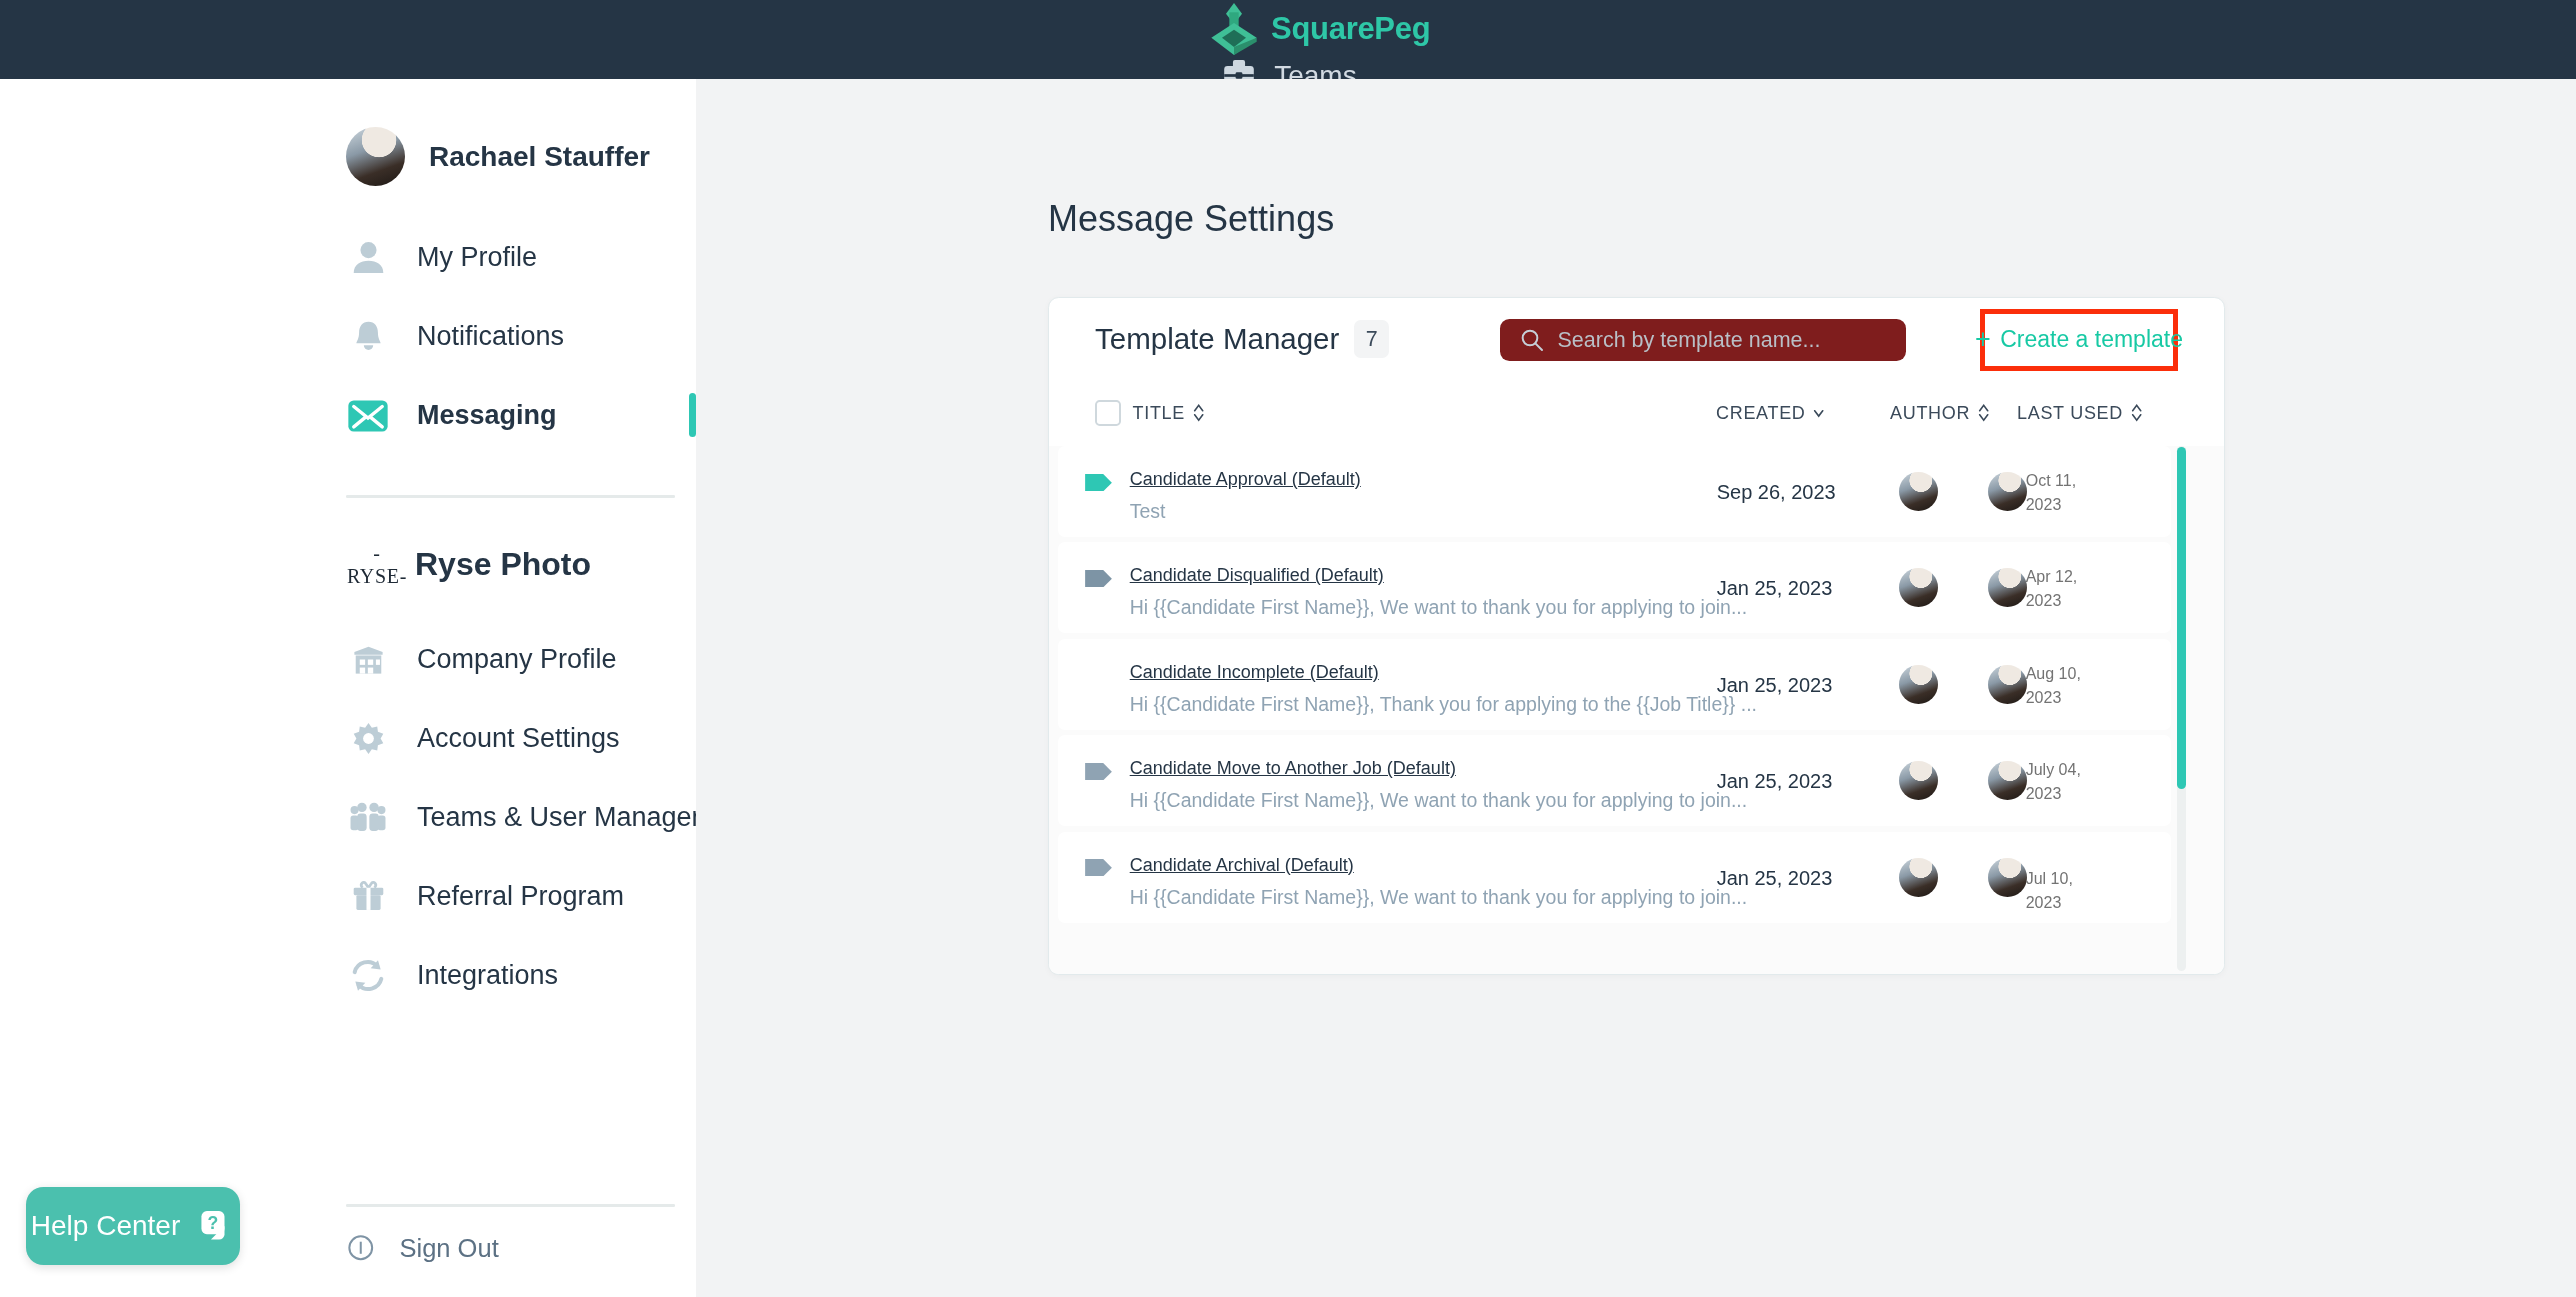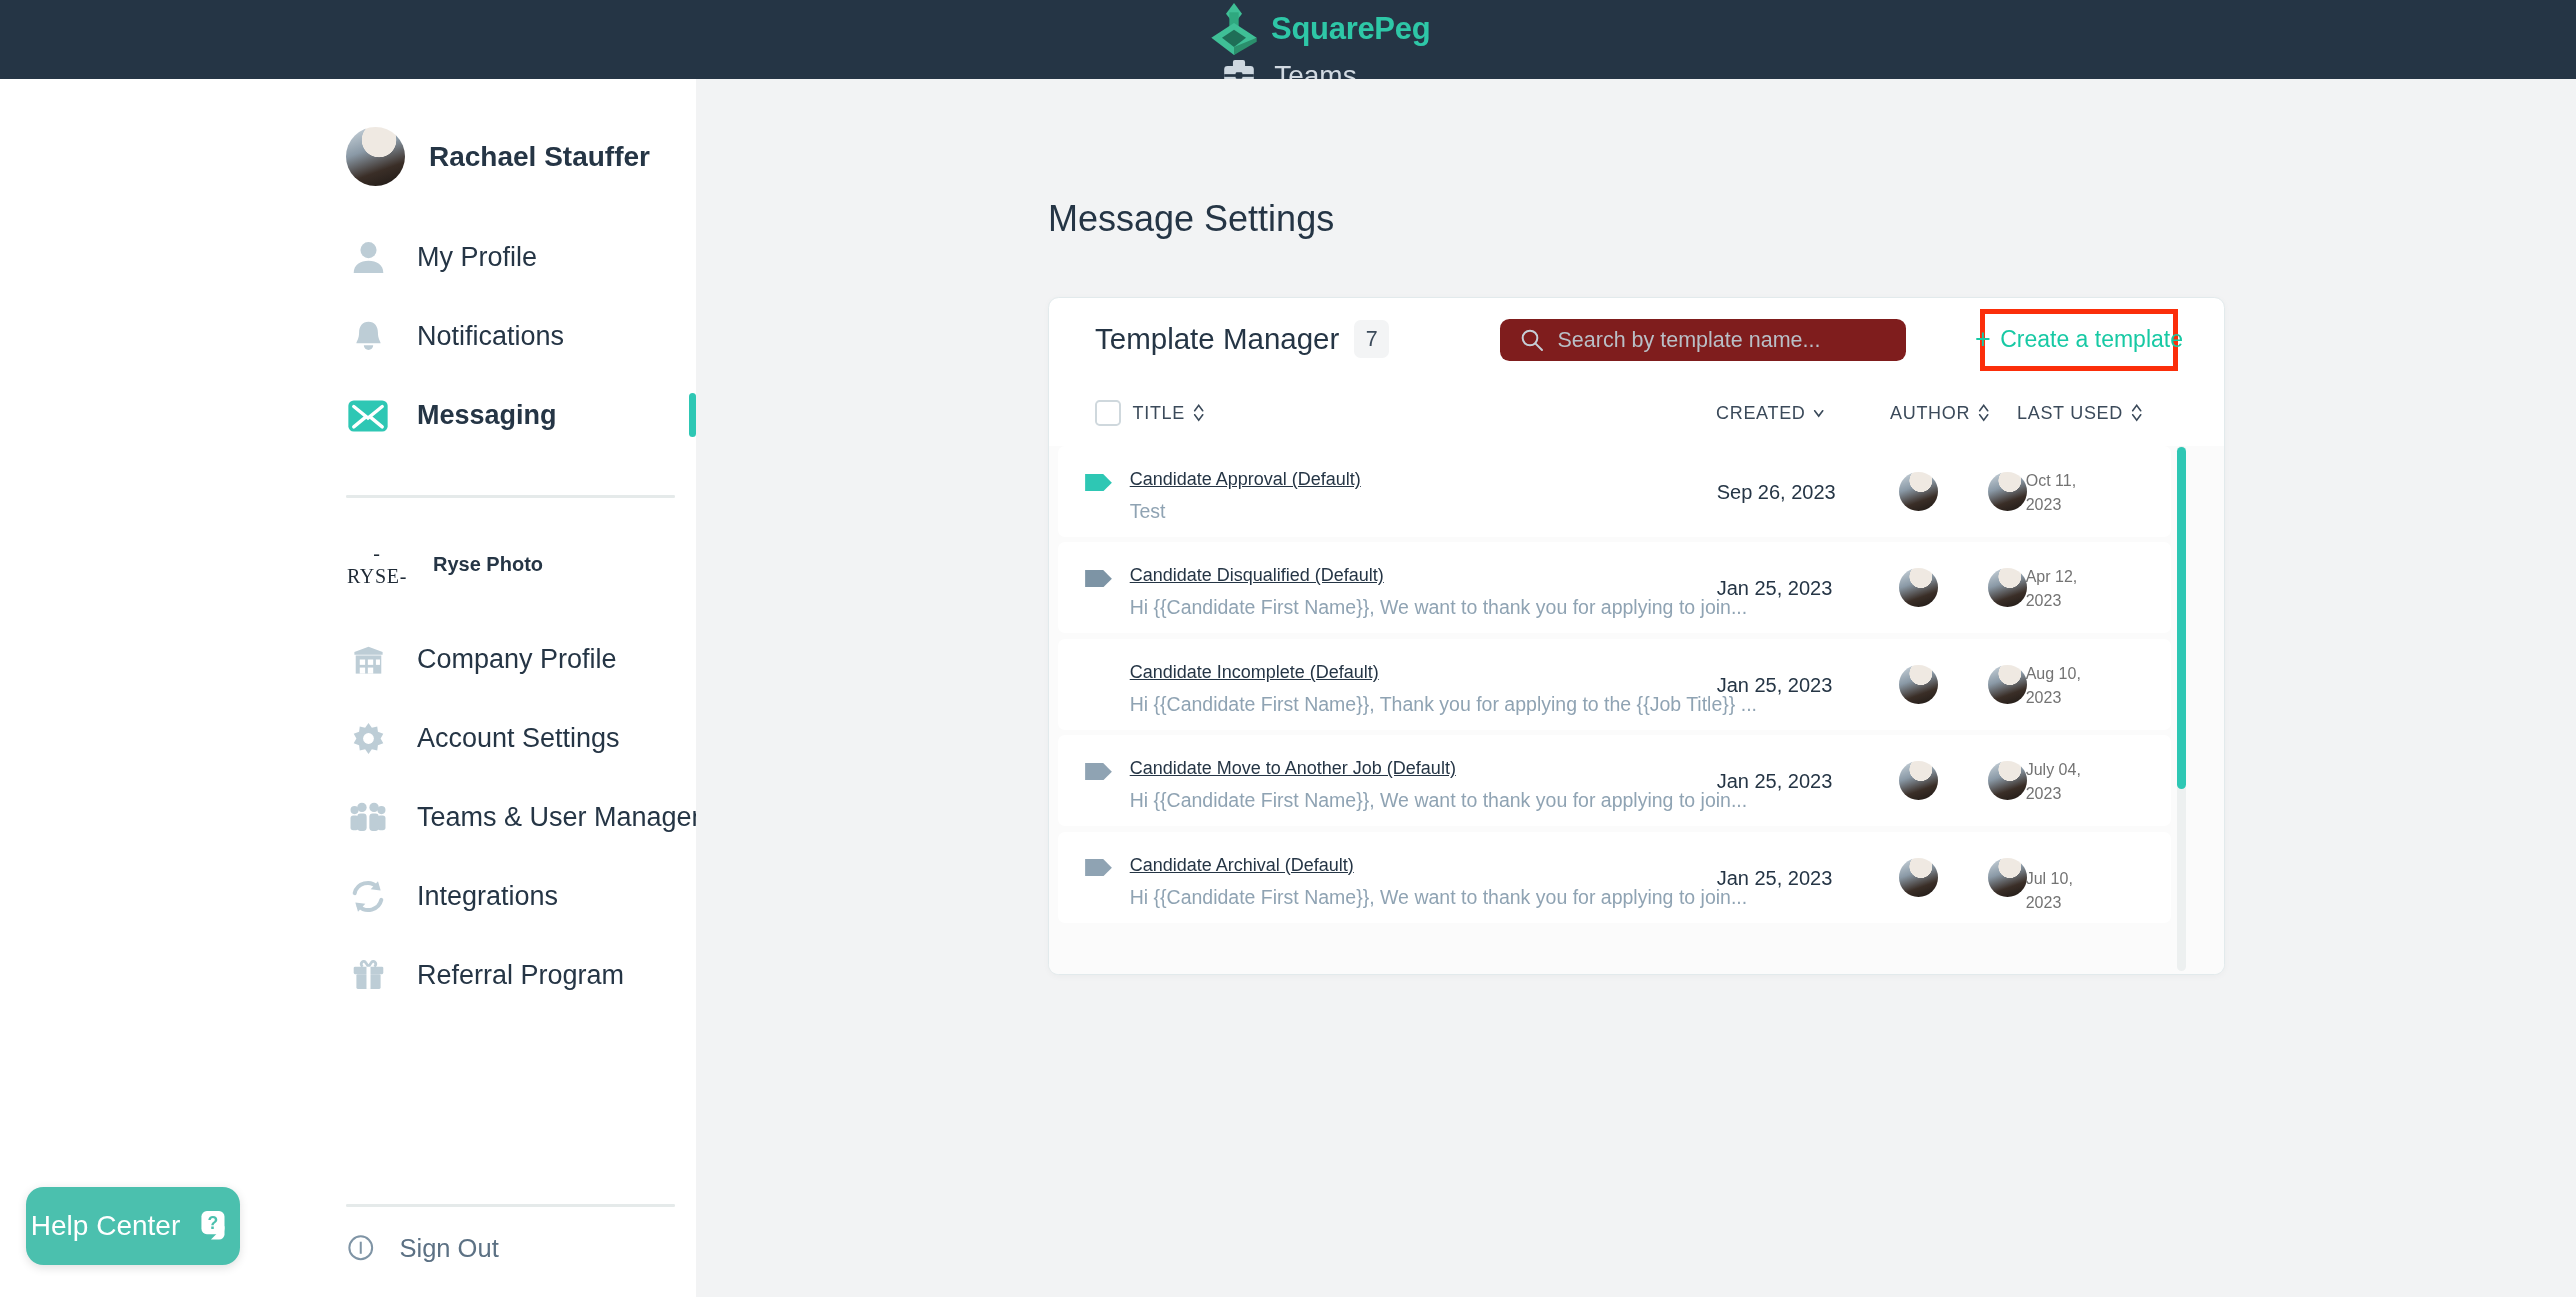--- a/index.html
+++ b/index.html
@@ -103,21 +103,21 @@
 
   .company-head {
     display: flex; align-items: center;
     margin: 44px 0 0 346px; cursor: pointer;
   }
   .company-logo {
     width: 62px; font-family: "Liberation Serif", serif;
     font-size: 20px; color: #1f2a36; letter-spacing: 0.7px; text-align: center;
   }
   .company-name {
-    margin-left: 25px; font-size: 20px; font-weight: bold; color: #253545;
+    margin-left: 7px; font-size: 32px; font-weight: bold; color: #253545;
   }
 
   .side-bottom-divider {
     width: 329px; height: 2.7px; background: #e5eaea;
     margin: 0 0 0 346px; border-radius: 1.3px;
     position: absolute; bottom: 90px; left: 0;
   }
   .signout {
     position: absolute; bottom: 14.8px; left: 0;
     display: flex; align-items: center; padding-left: 346px;
@@ -428,40 +428,40 @@
           <rect x="15" y="23" width="14" height="26" rx="5" fill="#bdcdd6"></rect>
           <circle cx="40" cy="14" r="7" fill="#bdcdd6"></circle>
           <rect x="33" y="23" width="14" height="26" rx="5" fill="#bdcdd6"></rect>
         </svg>
       </span>
       <span class="side-lbl">Teams &amp; User Management</span>
     </div>
 
     <div class="side-item">
       <span class="side-ico">
+        <svg width="39" height="39" viewBox="0 0 58 58">
+          <path d="M20 16c-5-6 2-11 5-6l4 6M38 16c5-6-2-11-5-6l-4 6" stroke="#bdcdd6" stroke-width="4" fill="none"></path>
+          <rect x="7" y="16" width="44" height="11" rx="2" fill="#bdcdd6"></rect>
+          <rect x="11" y="27" width="36" height="22" rx="2" fill="#bdcdd6"></rect>
+          <rect x="26" y="16" width="6" height="33" fill="#ffffff"></rect>
+        </svg>
+      </span>
+      <span class="side-lbl">Referral Program</span>
+    </div>
+
+    <div class="side-item">
+      <span class="side-ico">
         <svg width="40" height="39" viewBox="0 0 60 58">
           <path d="M10 24a20 20 0 0 1 34-9" stroke="#bdcdd6" stroke-width="6" fill="none" stroke-linecap="round"></path>
           <path d="M50 34a20 20 0 0 1-34 9" stroke="#bdcdd6" stroke-width="6" fill="none" stroke-linecap="round"></path>
           <polygon points="45,6 49,20 34,18" fill="#bdcdd6"></polygon>
           <polygon points="15,52 11,38 26,40" fill="#bdcdd6"></polygon>
         </svg>
       </span>
       <span class="side-lbl">Integrations</span>
-    </div>
-
-    <div class="side-item">
-      <span class="side-ico">
-        <svg width="39" height="39" viewBox="0 0 58 58">
-          <path d="M20 16c-5-6 2-11 5-6l4 6M38 16c5-6-2-11-5-6l-4 6" stroke="#bdcdd6" stroke-width="4" fill="none"></path>
-          <rect x="7" y="16" width="44" height="11" rx="2" fill="#bdcdd6"></rect>
-          <rect x="11" y="27" width="36" height="22" rx="2" fill="#bdcdd6"></rect>
-          <rect x="26" y="16" width="6" height="33" fill="#ffffff"></rect>
-        </svg>
-      </span>
-      <span class="side-lbl">Referral Program</span>
     </div>
   </div>
 
   <div class="side-bottom-divider"></div>
 
   <div class="signout">
     <span>
       <svg width="29.5" height="29.5" viewBox="0 0 44 44">
         <circle cx="22" cy="22" r="17" stroke="#7f94a5" stroke-width="3" fill="none"></circle>
         <rect x="20.5" y="13" width="3" height="18" fill="#7f94a5"></rect>

